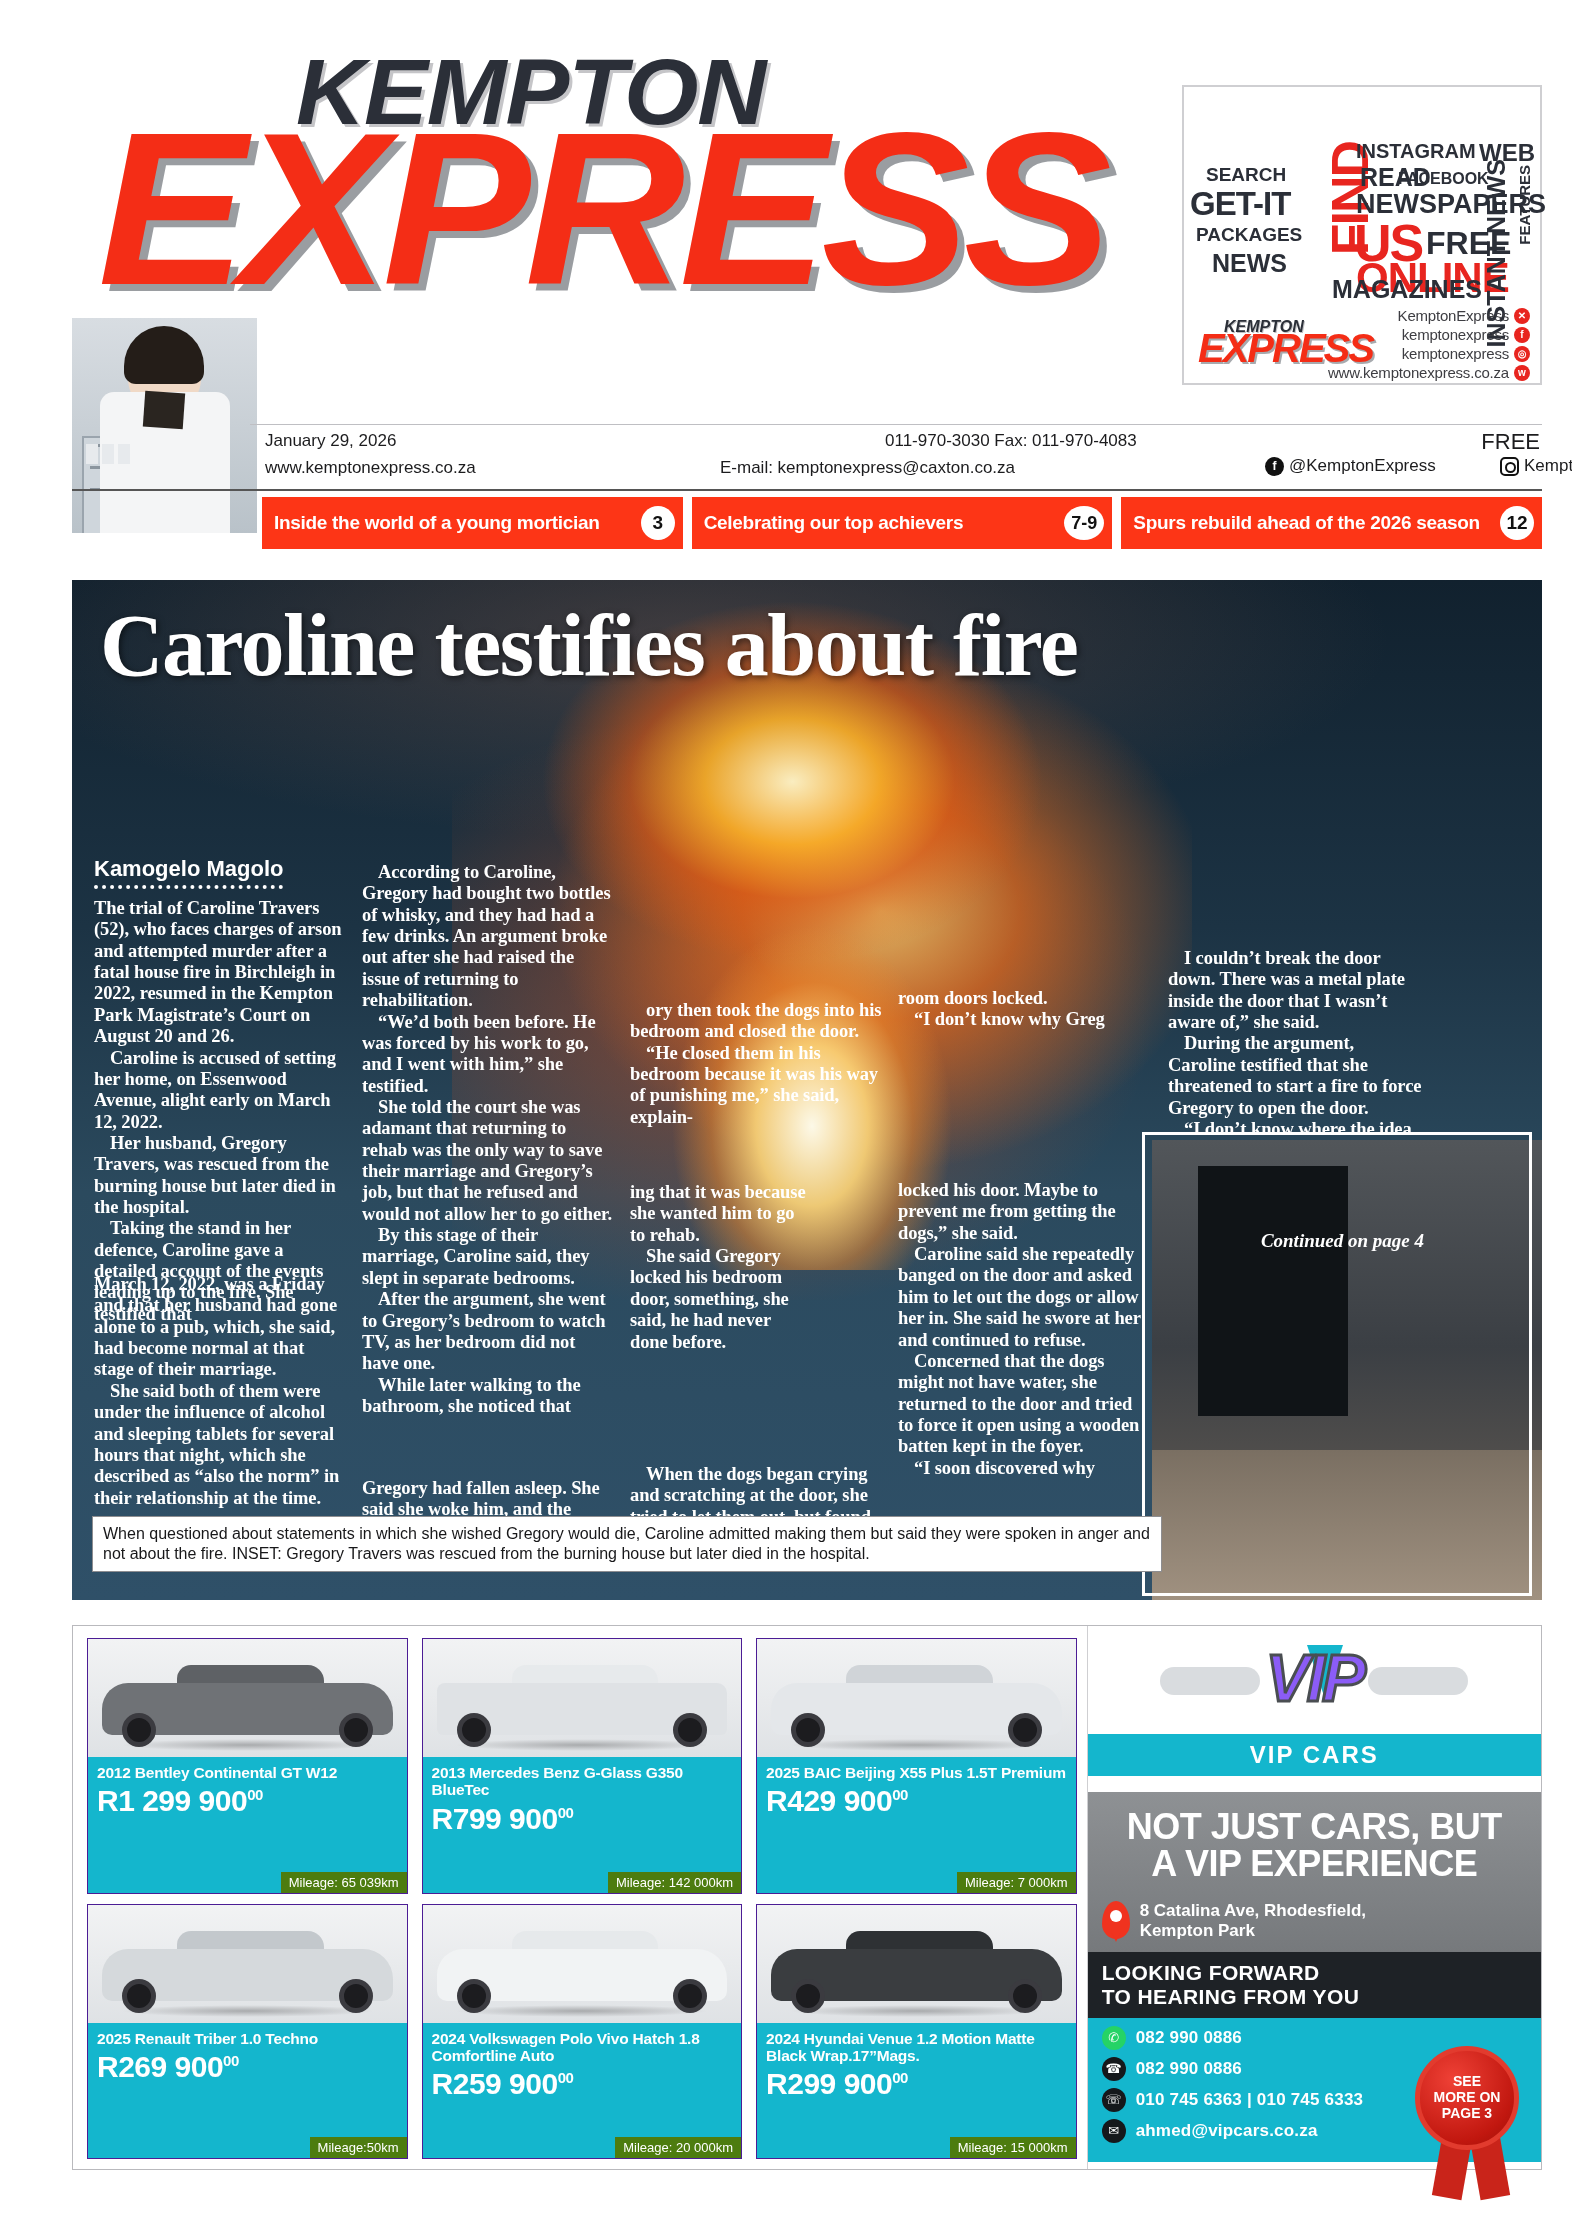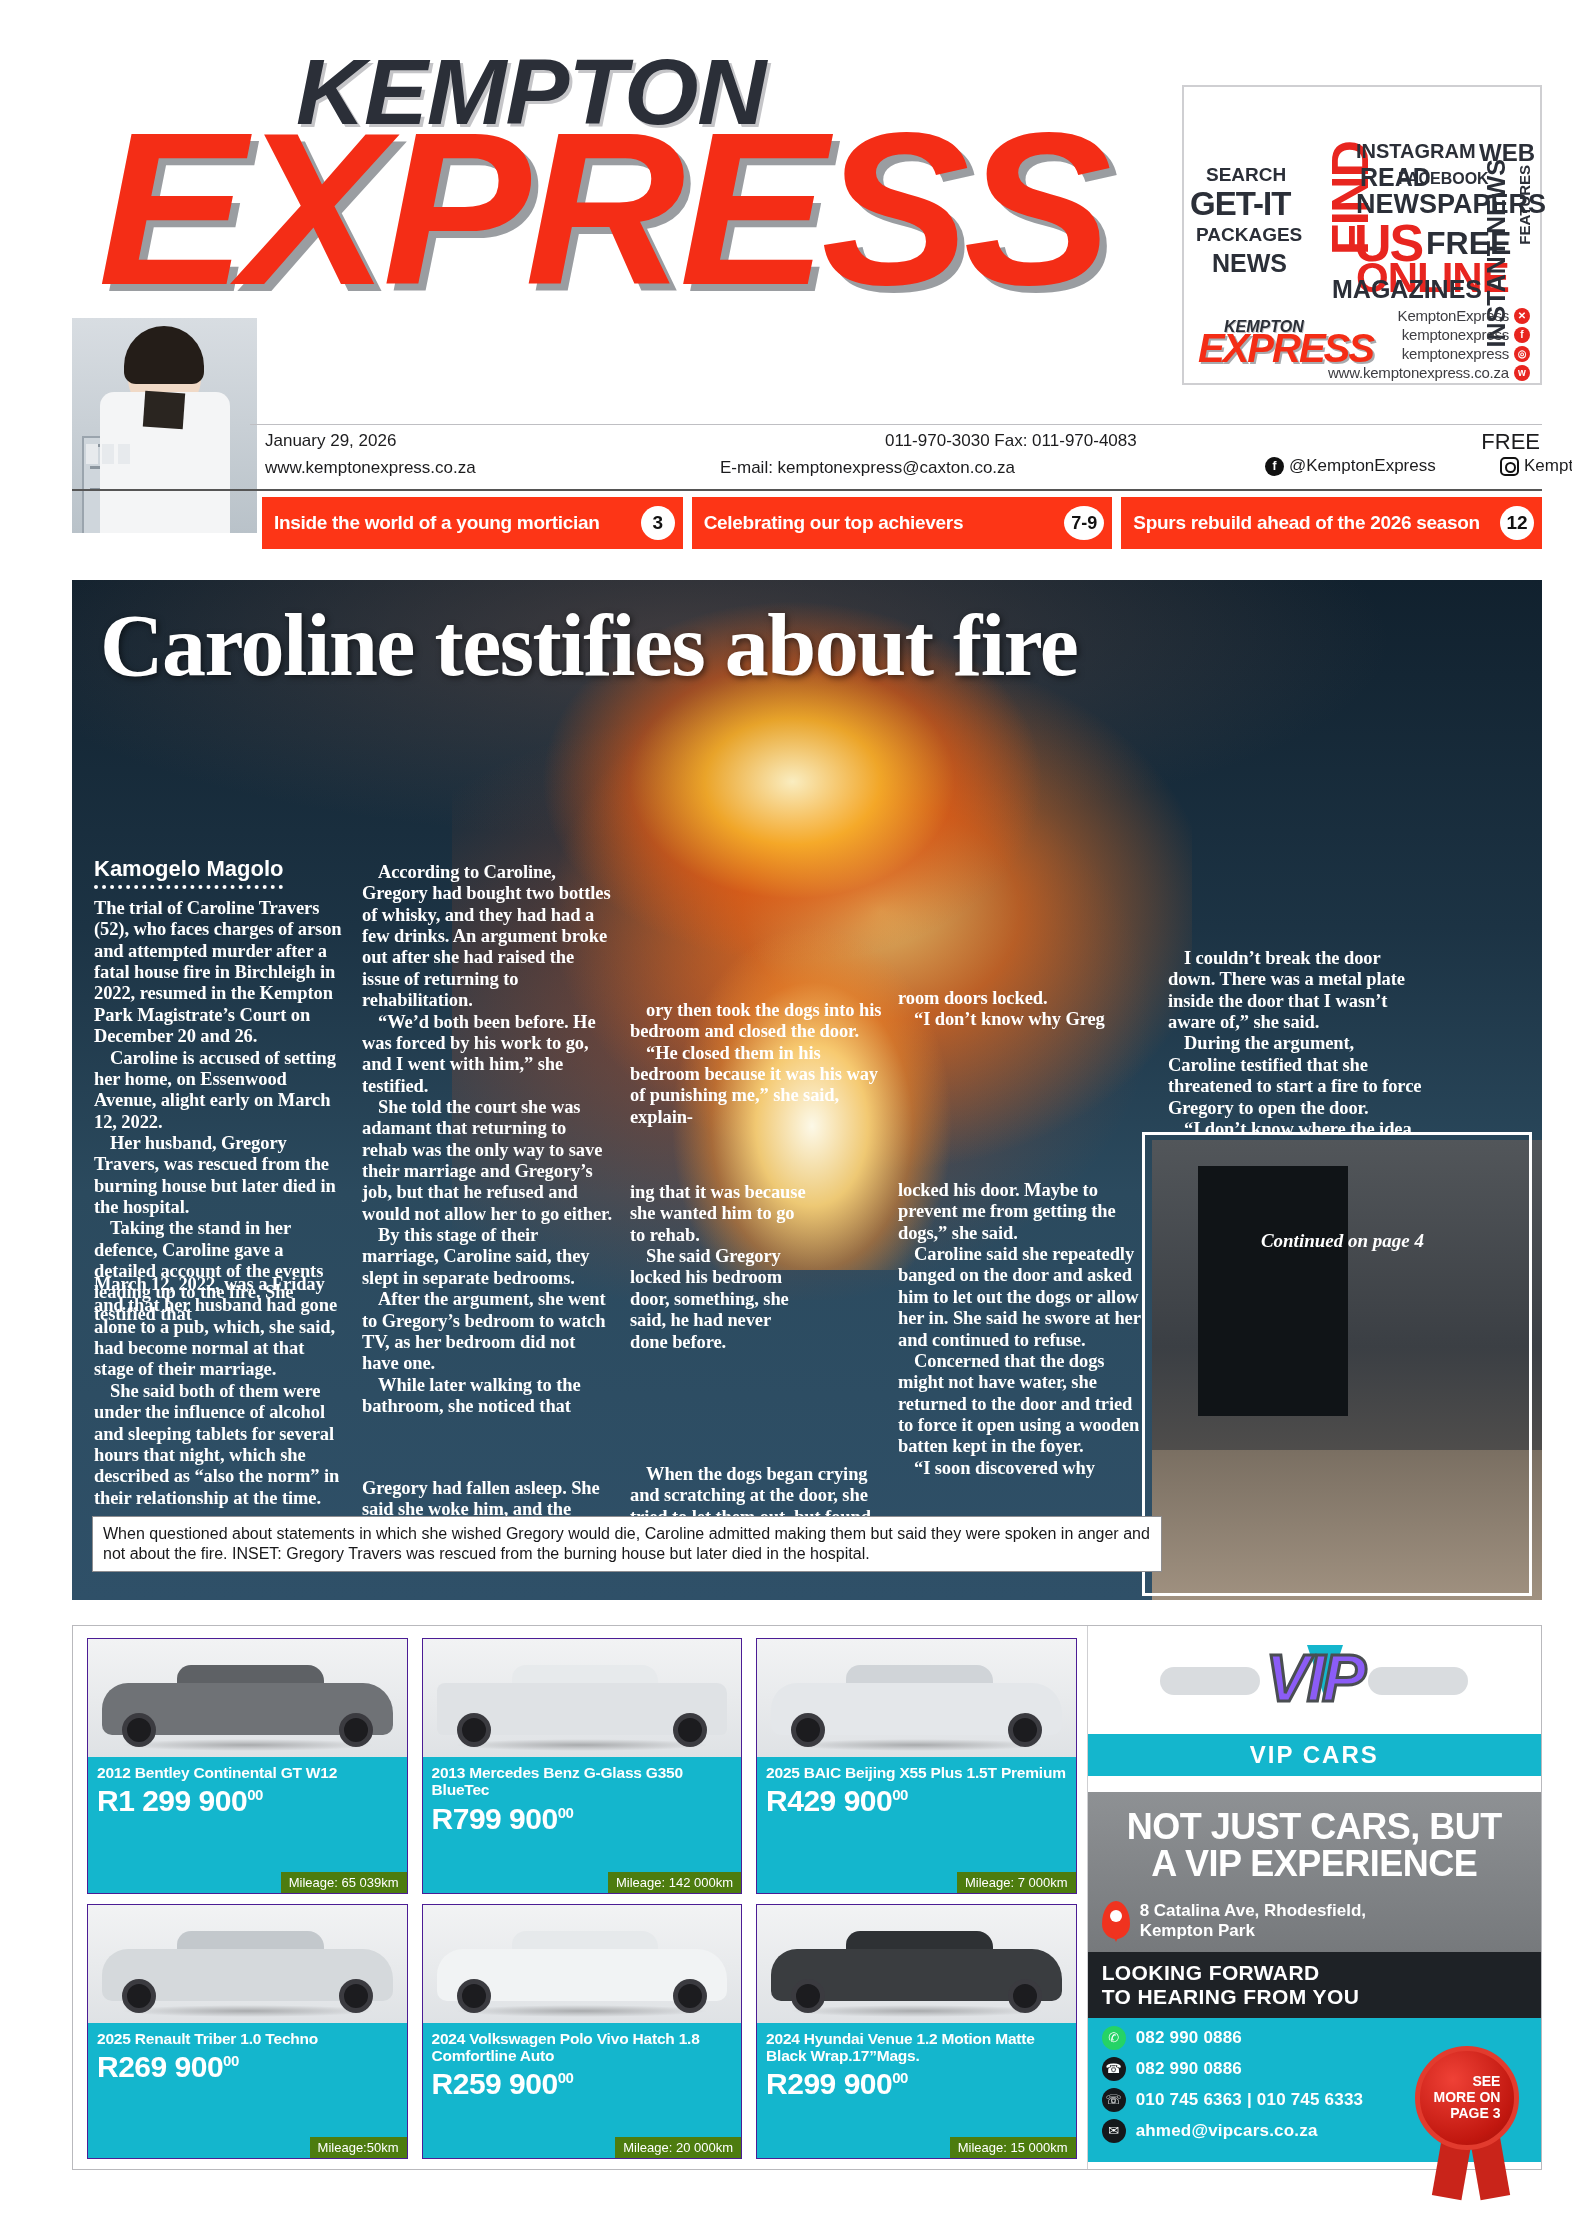--- a/index.html
+++ b/index.html
@@ -236,21 +236,21 @@
      justify-content:center; font-size:13px; color:#fff; flex:0 0 auto; }
   .cicon.wa { background:#25d366; }
   .cicon.ph { background:#15181b; }
   .cicon.tel{ background:#15181b; }
   .cicon.em { background:#15181b; }
   .ctxt { color:#fff; font-weight:bold; font-size:17px; letter-spacing:.2px; }
   .seal { position:absolute; right:14px; bottom:4px; width:112px; height:112px; }
   .seal-circ { width:104px; height:104px; border-radius:50%;
      background:radial-gradient(circle at 35% 30%, #ef4136 0%, #c1170f 70%, #9c0f08 100%);
      border:5px solid #e23b2e; display:flex; align-items:center; justify-content:center;
-     color:#fff; font-weight:bold; font-size:14px; text-align:right; line-height:1.12; position:relative; z-index:2;}
+     color:#fff; font-weight:bold; font-size:14px; text-align:center; line-height:1.12; position:relative; z-index:2;}
   .ribbon-l, .ribbon-r { position:absolute; bottom:-40px; width:30px; height:62px; background:#c9241a; z-index:1;}
   .ribbon-l{ left:22px; transform:rotate(10deg); }
   .ribbon-r{ right:22px; transform:rotate(-10deg); }
   .vipmark { position:relative; width:300px; height:86px; }
   .vipmark .vtext { position:absolute; left:50%; top:50%; transform:translate(-50%,-52%);
      font-family:"Liberation Sans", sans-serif; font-weight:bold; font-style:italic;
      font-size:66px; color:#8b5cf6; -webkit-text-stroke:3px #4a4e52; letter-spacing:-3px;}
   .wing { position:absolute; top:30px; width:100px; height:28px; background:#d9dcdf;
      border-radius:14px; }
   .wing.l { left:-4px; } .wing.r { right:-4px; }
@@ -361,21 +361,21 @@
     <div class="fire"></div>
     <div class="fire2"></div>
     <div class="ruin"></div>
     <div class="inset-frame"></div>
 
     <h1 class="headline">Caroline testifies about fire</h1>
 
     <div class="byline">Kamogelo Magolo</div>
 
     <div class="col c1a">
-      <p class="noindent">The trial of Caroline Travers (52), who faces charges of arson and attempted murder after a fatal house fire in Birchleigh in 2022, resumed in the Kempton Park Magistrate’s Court on December 20 and 26.</p>
+      <p class="noindent">The trial of Caroline Travers (52), who faces charges of arson and attempted murder after a fatal house fire in Birchleigh in 2022, resumed in the Kempton Park Magistrate’s Court on August 20 and 26.</p>
       <p>Caroline is accused of setting her home, on Essenwood Avenue, alight early on March 12, 2022.</p>
       <p>Her husband, Gregory Travers, was rescued from the burning house but later died in the hospital.</p>
       <p>Taking the stand in her defence, Caroline gave a detailed account of the events leading up to the fire. She testified that</p>
     </div>
     <div class="col c1b">
       <p class="noindent">March 12, 2022, was a Friday and that her husband had gone alone to a pub, which, she said, had become normal at that stage of their marriage.</p>
       <p>She said both of them were under the influence of alcohol and sleeping tablets for several hours that night, which she described as “also the norm” in their relationship at the time.</p>
     </div>
 
     <div class="col c2a">

